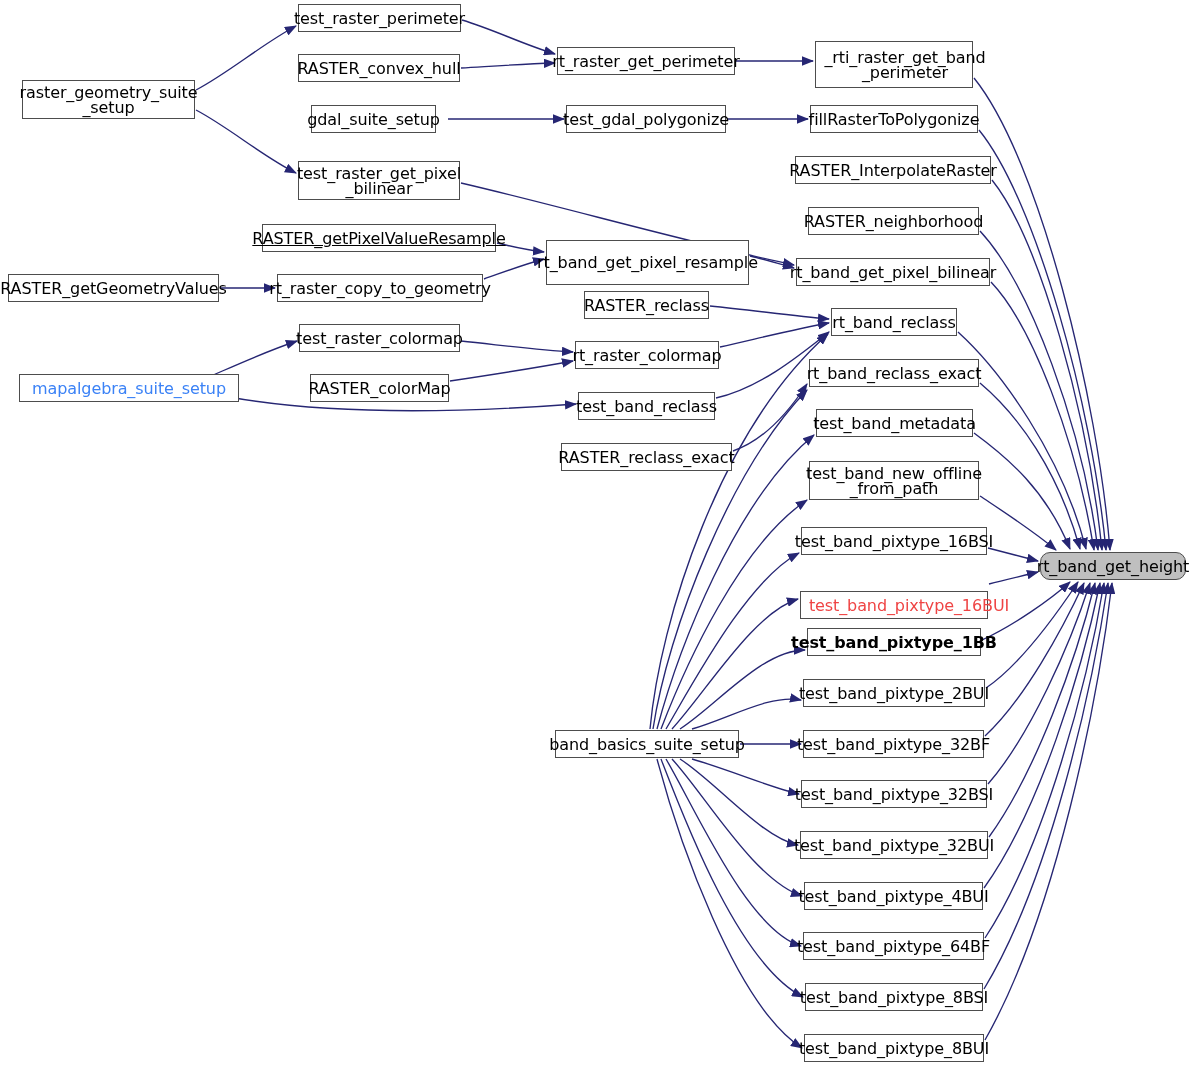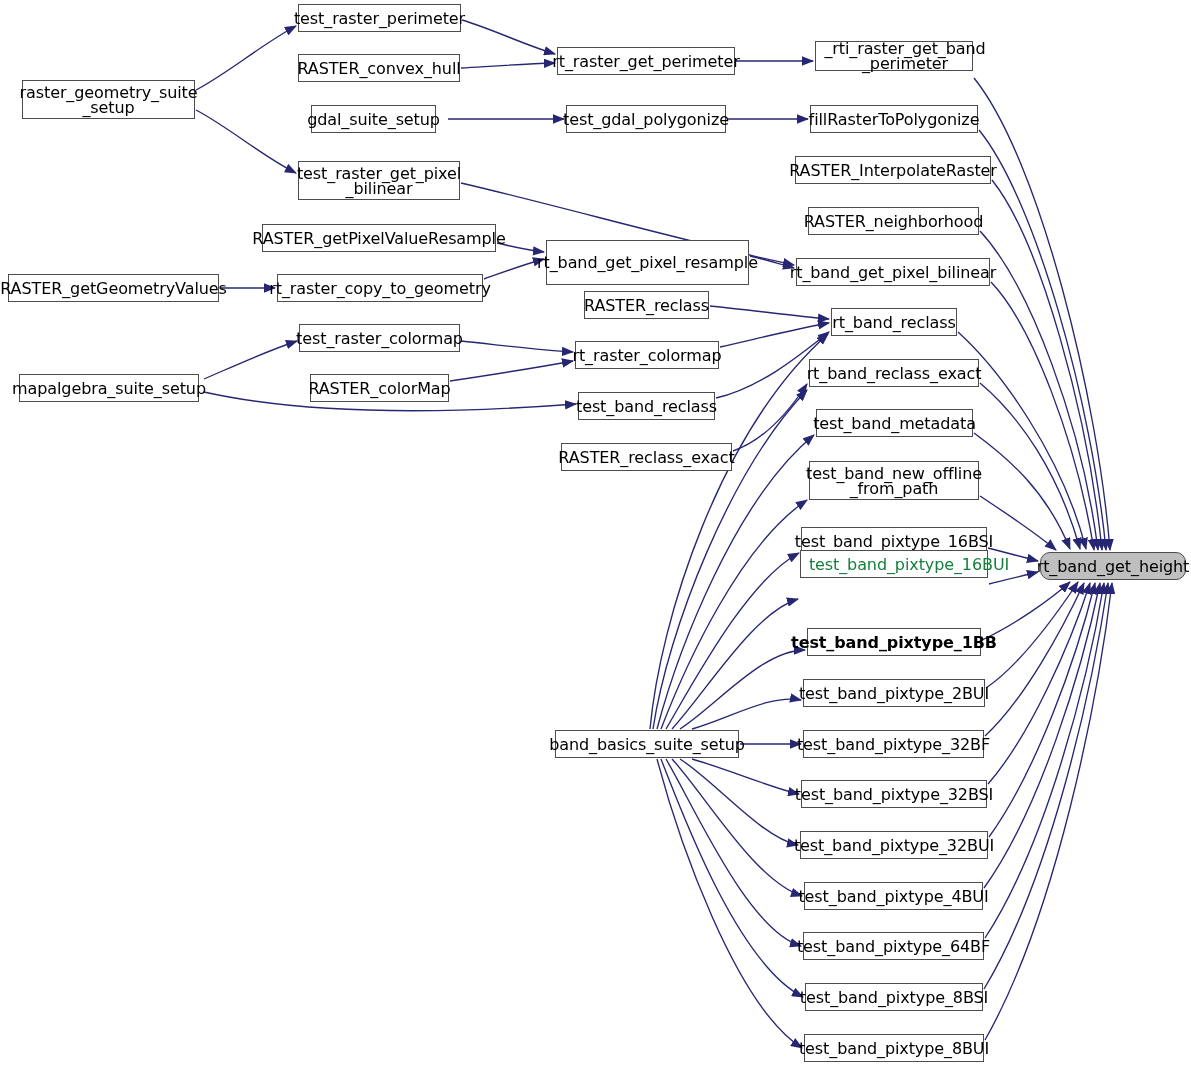--- a/index.html
+++ b/index.html
@@ -114,44 +114,44 @@
   <div id="node-layer">
       <div class="node" style="left: 22px; top: 80px; width: 173px; height: 39px; border-color: rgb(77, 77, 77); background: rgb(255, 255, 255); color: rgb(0, 0, 0);">raster_geometry_suite
 _setup</div>
       <div class="node" style="left: 298px; top: 4px; width: 163px; height: 28px; border-color: rgb(77, 77, 77); background: rgb(255, 255, 255); color: rgb(0, 0, 0);">test_raster_perimeter</div>
       <div class="node" style="left: 298px; top: 54px; width: 162px; height: 28px; border-color: rgb(77, 77, 77); background: rgb(255, 255, 255); color: rgb(0, 0, 0);">RASTER_convex_hull</div>
       <div class="node" style="left: 311px; top: 105px; width: 125px; height: 28px; border-color: rgb(77, 77, 77); background: rgb(255, 255, 255); color: rgb(0, 0, 0);">gdal_suite_setup</div>
       <div class="node" style="left: 298px; top: 161px; width: 162px; height: 39px; border-color: rgb(77, 77, 77); background: rgb(255, 255, 255); color: rgb(0, 0, 0);">test_raster_get_pixel
 _bilinear</div>
       <div class="node" style="left: 557px; top: 47px; width: 178px; height: 28px; border-color: rgb(77, 77, 77); background: rgb(255, 255, 255); color: rgb(0, 0, 0);">rt_raster_get_perimeter</div>
       <div class="node" style="left: 566px; top: 105px; width: 160px; height: 28px; border-color: rgb(77, 77, 77); background: rgb(255, 255, 255); color: rgb(0, 0, 0);">test_gdal_polygonize</div>
-      <div class="node" style="left: 815px; top: 41px; width: 158px; height: 30px; border-color: rgb(77, 77, 77); background: rgb(255, 255, 255); color: rgb(0, 0, 0); padding-left: 22px;">_rti_raster_get_band
+      <div class="node" style="left: 815px; top: 41px; width: 158px; height: 47px; border-color: rgb(77, 77, 77); background: rgb(255, 255, 255); color: rgb(0, 0, 0); padding-left: 22px;">_rti_raster_get_band
 _perimeter</div>
       <div class="node" style="left: 810px; top: 105px; width: 168px; height: 28px; border-color: rgb(77, 77, 77); background: rgb(255, 255, 255); color: rgb(0, 0, 0);">fillRasterToPolygonize</div>
       <div class="node" style="left: 795px; top: 156px; width: 196px; height: 28px; border-color: rgb(77, 77, 77); background: rgb(255, 255, 255); color: rgb(0, 0, 0);">RASTER_InterpolateRaster</div>
       <div class="node" style="left: 808px; top: 207px; width: 171px; height: 28px; border-color: rgb(77, 77, 77); background: rgb(255, 255, 255); color: rgb(0, 0, 0);">RASTER_neighborhood</div>
-      <div class="node" style="left: 262px; top: 224px; width: 234px; height: 28px; border-color: rgb(77, 77, 77); background: rgb(255, 255, 255); color: rgb(0, 0, 0);">RASTER_getPixelValueResample</div>
+      <div class="node" style="left: 262px; top: 224px; width: 234px; height: 28px; border-color: rgb(77, 77, 77); background: rgb(255, 255, 255); color: rgb(0, 0, 0); text-decoration: underline;">RASTER_getPixelValueResample</div>
       <div class="node" style="left: 8px; top: 274px; width: 211px; height: 28px; border-color: rgb(77, 77, 77); background: rgb(255, 255, 255); color: rgb(0, 0, 0);">RASTER_getGeometryValues</div>
       <div class="node" style="left: 277px; top: 274px; width: 206px; height: 28px; border-color: rgb(77, 77, 77); background: rgb(255, 255, 255); color: rgb(0, 0, 0);">rt_raster_copy_to_geometry</div>
       <div class="node" style="left: 546px; top: 240px; width: 203px; height: 45px; border-color: rgb(77, 77, 77); background: rgb(255, 255, 255); color: rgb(0, 0, 0);">rt_band_get_pixel_resample</div>
       <div class="node" style="left: 796px; top: 258px; width: 194px; height: 28px; border-color: rgb(77, 77, 77); background: rgb(255, 255, 255); color: rgb(0, 0, 0);">rt_band_get_pixel_bilinear</div>
       <div class="node" style="left: 584px; top: 291px; width: 125px; height: 28px; border-color: rgb(77, 77, 77); background: rgb(255, 255, 255); color: rgb(0, 0, 0);">RASTER_reclass</div>
       <div class="node" style="left: 831px; top: 308px; width: 126px; height: 28px; border-color: rgb(77, 77, 77); background: rgb(255, 255, 255); color: rgb(0, 0, 0);">rt_band_reclass</div>
       <div class="node" style="left: 299px; top: 324px; width: 161px; height: 28px; border-color: rgb(77, 77, 77); background: rgb(255, 255, 255); color: rgb(0, 0, 0);">test_raster_colormap</div>
       <div class="node" style="left: 575px; top: 341px; width: 144px; height: 28px; border-color: rgb(77, 77, 77); background: rgb(255, 255, 255); color: rgb(0, 0, 0);">rt_raster_colormap</div>
-      <div class="node" style="left: 19px; top: 374px; width: 180px; height: 28px; border-color: rgb(77, 77, 77); background: rgb(255, 255, 255); color: #000000;">mapalgebra_suite_setup</div>
+      <div class="node" style="left: 19px; top: 374px; width: 220px; height: 28px; border-color: rgb(77, 77, 77); background: rgb(255, 255, 255); color: #3b82f6;">mapalgebra_suite_setup</div>
       <div class="node" style="left: 310px; top: 374px; width: 139px; height: 28px; border-color: rgb(77, 77, 77); background: rgb(255, 255, 255); color: rgb(0, 0, 0);">RASTER_colorMap</div>
       <div class="node" style="left: 809px; top: 359px; width: 170px; height: 28px; border-color: rgb(77, 77, 77); background: rgb(255, 255, 255); color: rgb(0, 0, 0);">rt_band_reclass_exact</div>
       <div class="node" style="left: 578px; top: 392px; width: 137px; height: 28px; border-color: rgb(77, 77, 77); background: rgb(255, 255, 255); color: rgb(0, 0, 0);">test_band_reclass</div>
       <div class="node" style="left: 816px; top: 409px; width: 157px; height: 28px; border-color: rgb(77, 77, 77); background: rgb(255, 255, 255); color: rgb(0, 0, 0);">test_band_metadata</div>
       <div class="node" style="left: 561px; top: 443px; width: 171px; height: 28px; border-color: rgb(77, 77, 77); background: rgb(255, 255, 255); color: rgb(0, 0, 0);">RASTER_reclass_exact</div>
       <div class="node" style="left: 809px; top: 461px; width: 170px; height: 39px; border-color: rgb(77, 77, 77); background: rgb(255, 255, 255); color: rgb(0, 0, 0);">test_band_new_offline
 _from_path</div>
       <div class="node" style="left: 801px; top: 527px; width: 186px; height: 28px; border-color: rgb(77, 77, 77); background: rgb(255, 255, 255); color: rgb(0, 0, 0);">test_band_pixtype_16BSI</div>
-      <div class="node" style="left: 800px; top: 550px; width: 188px; height: 28px; border-color: rgb(77, 77, 77); background: rgb(255, 255, 255); color: #15803d; padding-left: 30px;">test_band_pixtype_16BUI</div>
+      <div class="node" style="left: 800px; top: 591px; width: 188px; height: 28px; border-color: rgb(77, 77, 77); background: rgb(255, 255, 255); color: #ef4444; padding-left: 30px;">test_band_pixtype_16BUI</div>
       <div class="node highlight" style="left: 1040px; top: 552px; width: 146px; height: 28px; border-color: rgb(77, 77, 77); background: rgb(191, 191, 191); color: rgb(0, 0, 0); border-radius: 10px;">rt_band_get_height</div>
       <div class="node" style="left: 807px; top: 628px; width: 174px; height: 28px; border-color: rgb(77, 77, 77); background: rgb(255, 255, 255); color: rgb(0, 0, 0); font-weight: bold;">test_band_pixtype_1BB</div>
       <div class="node" style="left: 803px; top: 679px; width: 182px; height: 28px; border-color: rgb(77, 77, 77); background: rgb(255, 255, 255); color: rgb(0, 0, 0);">test_band_pixtype_2BUI</div>
       <div class="node" style="left: 555px; top: 730px; width: 184px; height: 28px; border-color: rgb(77, 77, 77); background: rgb(255, 255, 255); color: rgb(0, 0, 0);">band_basics_suite_setup</div>
       <div class="node" style="left: 803px; top: 730px; width: 181px; height: 28px; border-color: rgb(77, 77, 77); background: rgb(255, 255, 255); color: rgb(0, 0, 0);">test_band_pixtype_32BF</div>
       <div class="node" style="left: 801px; top: 780px; width: 186px; height: 28px; border-color: rgb(77, 77, 77); background: rgb(255, 255, 255); color: rgb(0, 0, 0);">test_band_pixtype_32BSI</div>
       <div class="node" style="left: 800px; top: 831px; width: 188px; height: 28px; border-color: rgb(77, 77, 77); background: rgb(255, 255, 255); color: rgb(0, 0, 0);">test_band_pixtype_32BUI</div>
       <div class="node" style="left: 804px; top: 882px; width: 179px; height: 28px; border-color: rgb(77, 77, 77); background: rgb(255, 255, 255); color: rgb(0, 0, 0);">test_band_pixtype_4BUI</div>
       <div class="node" style="left: 803px; top: 932px; width: 181px; height: 28px; border-color: rgb(77, 77, 77); background: rgb(255, 255, 255); color: rgb(0, 0, 0);">test_band_pixtype_64BF</div>
       <div class="node" style="left: 805px; top: 983px; width: 178px; height: 28px; border-color: rgb(77, 77, 77); background: rgb(255, 255, 255); color: rgb(0, 0, 0);">test_band_pixtype_8BSI</div>

